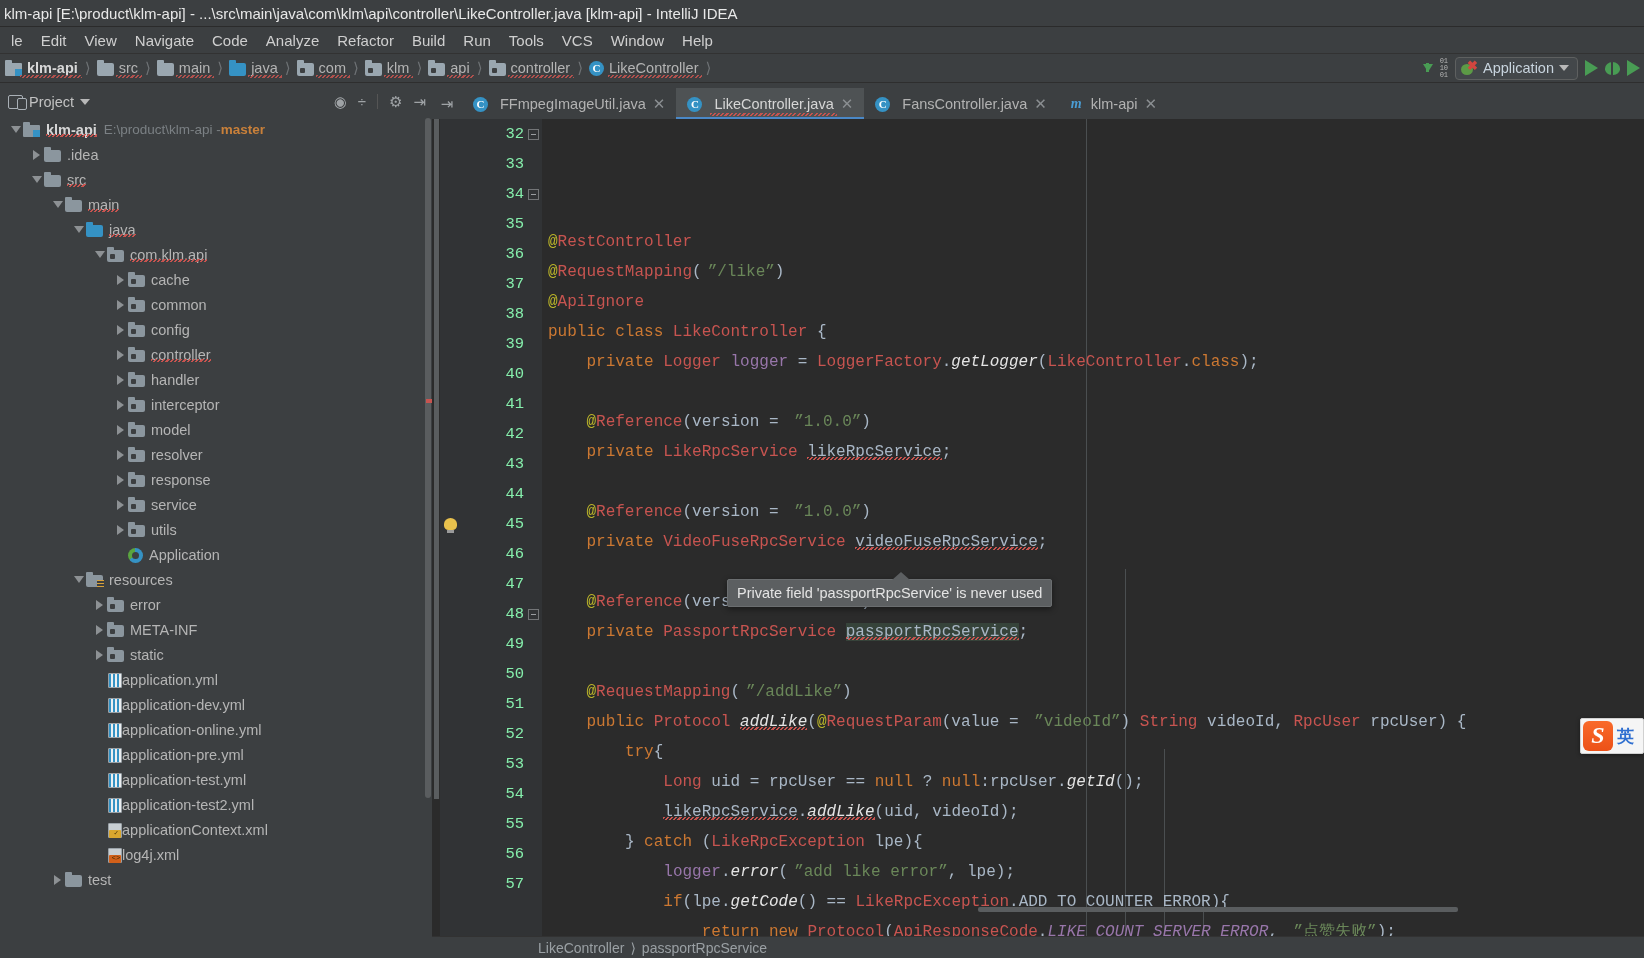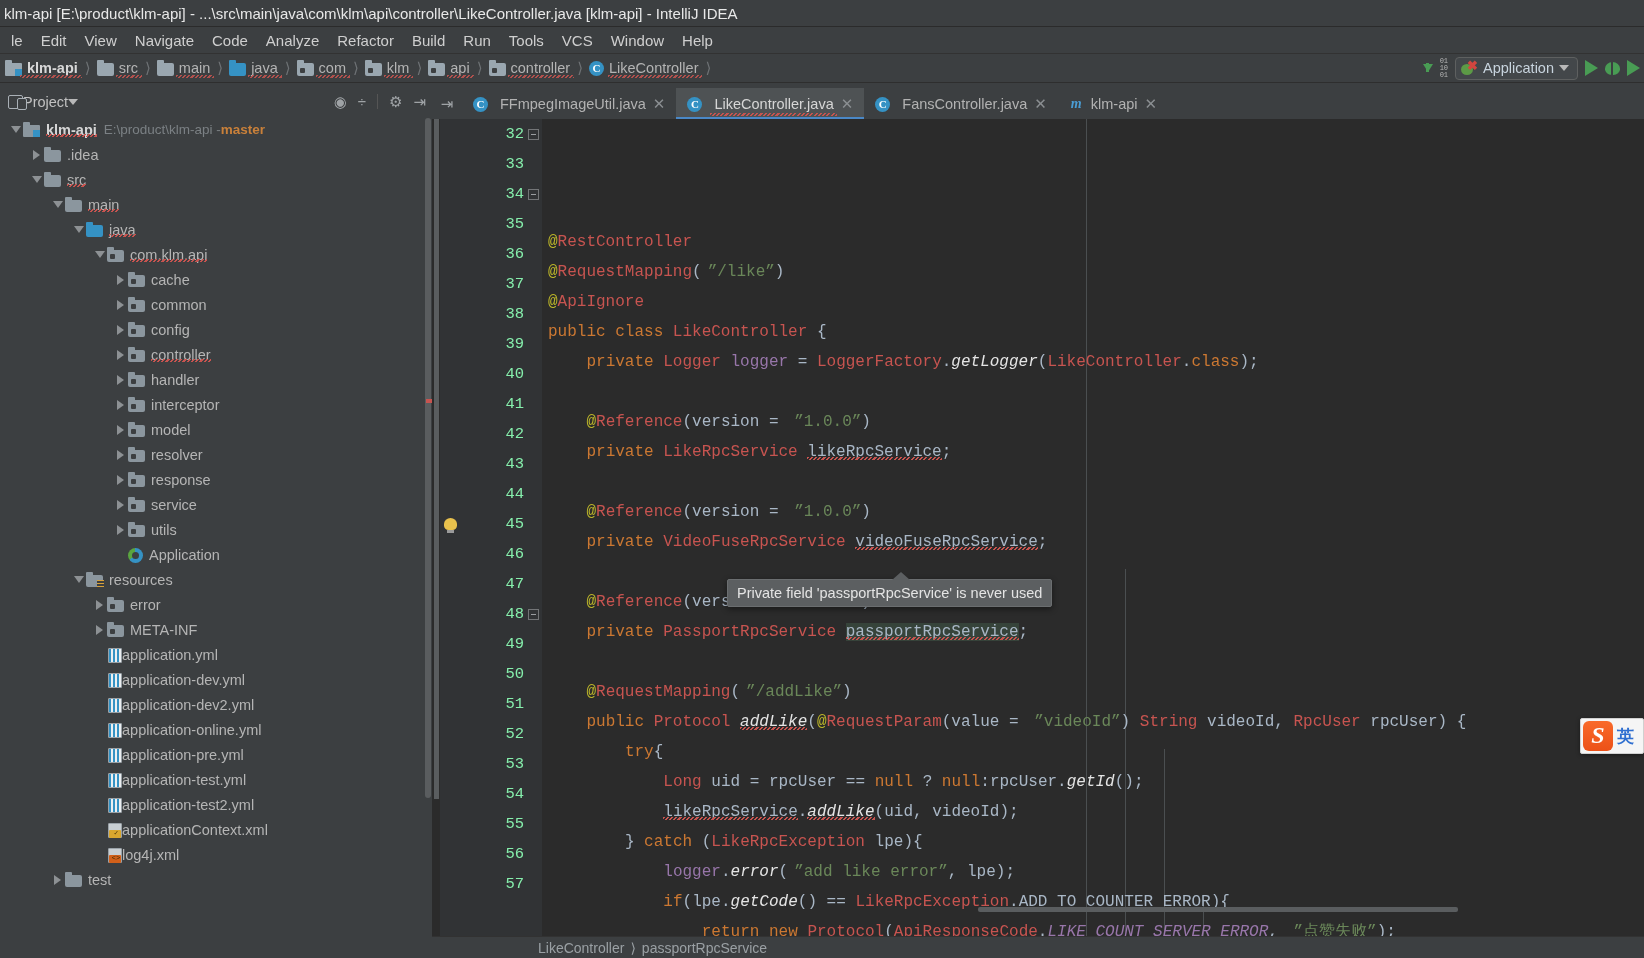--- a/index.html
+++ b/index.html
@@ -110,21 +110,21 @@
 
   
   .project {
     width: 432px; background: #3c3f41; display: flex; flex-direction: column;
     position: relative;
   }
   .project-header {
     height: 27px; display: flex; align-items: center; padding: 0 6px 0 8px;
     position: relative;
   }
-  .ph-left { display:flex; align-items:center; }
+  .ph-left { display:flex; align-items:center; gap:6px; }
   .ph-title { font-size: 14.5px; color: #c2c2c2; }
   .ph-icons { position:absolute; right:6px; top:0; height:100%; display:flex; align-items:center; gap:11px; }
   .pico { color:#9fa3a6; font-size:15px; line-height:1; }
   .pj-proj-icon { width:15px;height:14px;border:1.6px solid #a9b0b6;border-radius:2px;position:relative; }
   .pj-proj-icon:after{content:"";position:absolute;right:-5px;top:2px;width:8px;height:10px;border:1.6px solid #a9b0b6;border-radius:2px;background:#3c3f41;}
 
   .tree {
     flex: 1; overflow: hidden; font-size: 14.5px; color: #b5b5b5;
     padding-top: 2px; position: relative;
   }
@@ -554,35 +554,37 @@
           <div class="trow">
             <span style="width:92px;flex:none"></span>
             <span class="arrow">
               <span class="tri-r"></span>
             </span>
             <span class="ic ic-dir pkg"></span>
             <span class="tlabel">META-INF</span>
           </div>
           <div class="trow">
             <span style="width:92px;flex:none"></span>
+            <span class="arrow">
+              <span class="tri-r"></span>
+            </span>
+            <span class="ic ic-dir pkg"></span>
+            <span class="tlabel">static</span>
+          </div>
+          <div class="trow">
+            <span style="width:92px;flex:none"></span>
             <span class="arrow"></span>
             <span class="ic ic-yml"></span>
             <span class="tlabel">application.yml</span>
           </div>
           <div class="trow">
             <span style="width:92px;flex:none"></span>
             <span class="arrow"></span>
             <span class="ic ic-yml"></span>
             <span class="tlabel">application-dev.yml</span>
-          </div>
-          <div class="trow">
-            <span style="width:92px;flex:none"></span>
-            <span class="arrow"></span>
-            <span class="ic ic-yml"></span>
-            <span class="tlabel">application-dev2.yml</span>
           </div>
           <div class="trow">
             <span style="width:92px;flex:none"></span>
             <span class="arrow"></span>
             <span class="ic ic-yml"></span>
             <span class="tlabel">application-online.yml</span>
           </div>
           <div class="trow">
             <span style="width:92px;flex:none"></span>
             <span class="arrow"></span>

